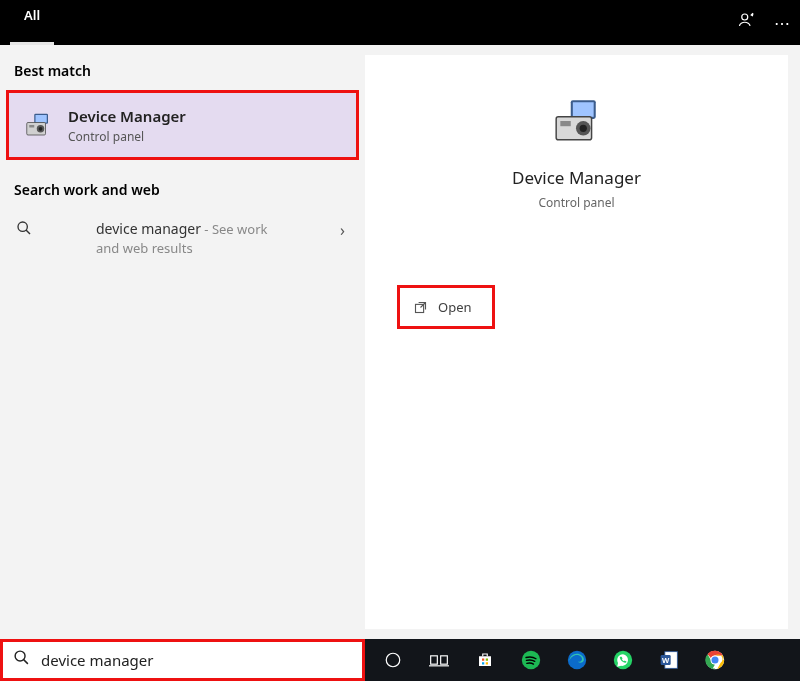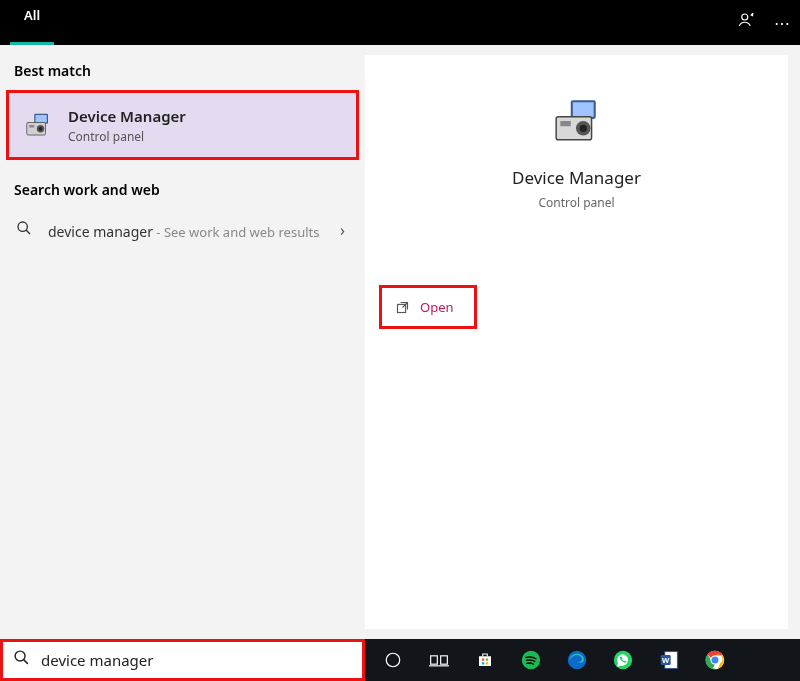--- a/index.html
+++ b/index.html
@@ -1,21 +1,21 @@
 <!DOCTYPE html>
 <html><head>
 <meta charset="utf-8">
 <style>
   * { box-sizing: border-box; margin: 0; padding: 0; font-family: "Segoe UI", system-ui, sans-serif; }
   body { width: 800px; height: 681px; background: #f3f3f3; position: relative; overflow: hidden; }
 
   
   .tabs-bar { background: #000; color: #fff; height: 45px; display: flex; align-items: center; padding: 0 10px; position: relative; }
   .tab { padding: 0 14px; font-size: 13px; height: 45px; display: flex; align-items: center; cursor: pointer; }
-  .tab.active { border-bottom: 3px solid #14b8a6; font-weight: 600; padding-bottom: 12px; }
+  .tab.active { border-bottom: 3px solid #e5e5e5; font-weight: 600; padding-bottom: 12px; }
   .tab .caret { margin-left: 4px; font-size: 9px; }
   .tabs-right { position: absolute; right: 10px; display: flex; align-items: center; gap: 18px; }
   .feedback-icon, .more-icon { cursor: pointer; color: #fff; font-size: 16px; }
 
   
   .main { display: flex; height: calc(100% - 45px - 42px); }
   .left-col { width: 365px; padding: 10px 0 0 0; }
   .right-col { flex: 1; padding: 10px 12px 10px 0; }
 
   .section-label { font-size: 14px; font-weight: 600; padding: 6px 14px 10px 14px; color: #000; }
@@ -25,36 +25,36 @@
     display: flex; align-items: center;
     background: #e4dbf0;
     border: 3px solid #e11; 
     padding: 12px 14px; margin: 0 6px 14px 6px; height: 70px;
   }
   .bm-icon { width: 30px; height: 30px; margin-right: 15px; display: flex; align-items: center; justify-content: center; }
   .bm-texts .title { font-size: 15px; font-weight: 600; color: #222; }
   .bm-texts .sub { font-size: 12px; color: #555; margin-top: 2px; }
 
   
-  .web-row { display: flex; align-items: flex-end; padding: 10px 20px 10px 16px; cursor: pointer; }
+  .web-row { display: flex; align-items: flex-start; padding: 10px 20px 10px 16px; cursor: pointer; gap: 48px; }
   .web-row .search-icon { width: 20px; margin-right: 12px; color: #333; }
   .web-row .text { flex: 1; font-size: 14px; color: #333; }
   .web-row .text .hint { color: #888; font-size: 13px; }
   .web-row .chevron { color: #555; font-size: 16px; }
 
   
   .preview-card { background: #fff; height: 100%; position: relative; padding-top: 38px; text-align: center; }
   .preview-icon { width: 55px; height: 55px; margin: 0 auto 18px auto; display: flex; align-items: center; justify-content: center; }
   .preview-title { font-size: 17px; font-weight: 400; color: #222; }
   .preview-sub { font-size: 12px; color: #666; margin-top: 5px; }
   .open-row {
     display: inline-flex; align-items: center; gap: 10px;
-    margin-top: 42px; margin-left: 2px; padding: 10px 20px 10px 12px;
+    margin-top: 42px; margin-left: 20px; padding: 10px 20px 10px 12px;
     border: 3px solid #e11;
-    font-size: 13px; color: #be185d; cursor: pointer; text-align: left;
+    font-size: 13px; color: #404040; cursor: pointer; text-align: left;
     position: absolute; left: 12px; top: 188px;
   }
   .open-row .open-icon { width: 16px; height: 16px; display: flex; align-items: center; justify-content: center; color: #555; }
 
   
   .bottom-bar { position: absolute; bottom: 0; left: 0; right: 0; height: 42px; display: flex; }
   .search-box {
     width: 365px; height: 42px; background: #fff; border: 3px solid #e11;
     display: flex; align-items: center; padding: 0 10px;
   }

